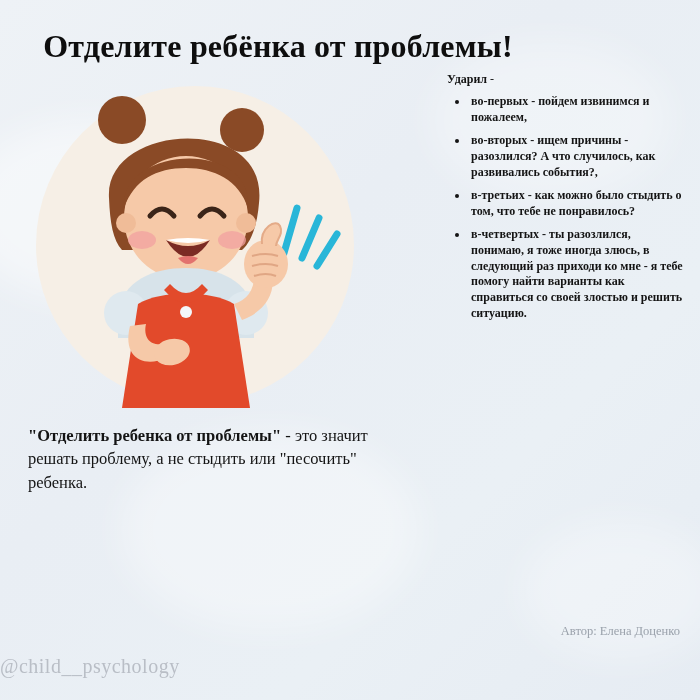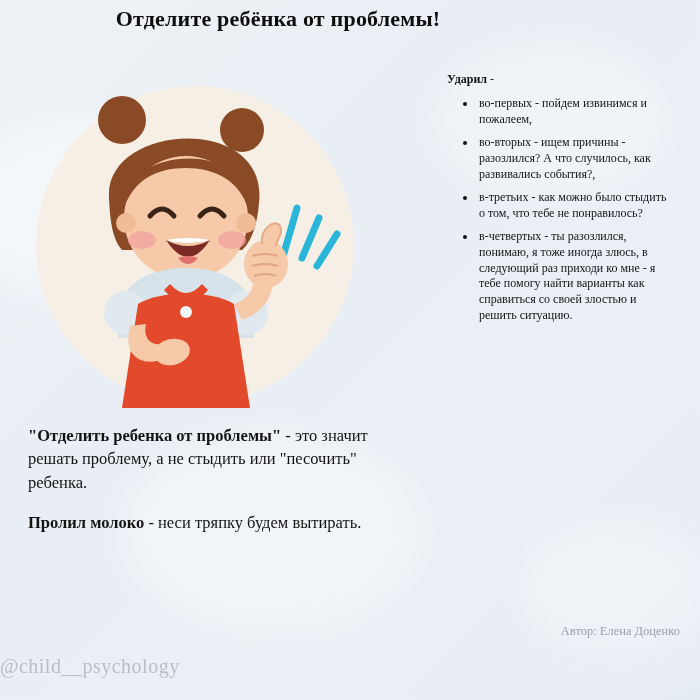--- a/index.html
+++ b/index.html
@@ -23,25 +23,25 @@
     filter: blur(18px);
     pointer-events: none;
   }
   .tex.t1 { width: 260px; height: 180px; left: -40px; top: 120px; }
   .tex.t2 { width: 300px; height: 200px; left: 120px; top: 430px; background: rgba(255,255,255,0.35); }
   .tex.t3 { width: 240px; height: 160px; left: 430px; top: 40px; background: rgba(255,255,255,0.3); }
   .tex.t4 { width: 200px; height: 140px; left: 520px; top: 520px; background: rgba(255,255,255,0.3); }
 
   .title {
     position: absolute;
-    top: 6px;
+    top: 28px;
     left: 0;
     width: 556px;
     text-align: center;
-    font-size: 22px;
+    font-size: 32px;
     font-weight: bold;
     letter-spacing: 0.2px;
     color: #0e0e0e;
   }
 
   
   .illus {
     position: absolute;
     left: 14px;
     top: 68px;
@@ -78,23 +78,24 @@
     left: 447px;
     top: 72px;
     width: 236px;
     font-size: 12px;
     line-height: 1.33;
     color: #141414;
   }
   .right-head { font-weight: bold; display: inline; }
   .right-head-line { margin: 0 0 6px 0; }
   ul.bullets {
-    margin: 8px;
+    margin: 0;
     padding-left: 22px;
     list-style: disc;
+    font-weight: bold;
   }
   ul.bullets li {
     margin: 0 0 7px 0;
     padding-left: 2px;
   }
 
   .handle {
     position: absolute;
     left: 0;
     top: 655px;
@@ -172,21 +173,20 @@
       <path d="M248 176 C246 160 262 150 266 158 C270 166 262 172 262 178" fill="#f6c9a8" stroke="#e4ab88" stroke-width="2"></path>
       <path d="M238 188 q14 -4 26 0" stroke="#e0a684" stroke-width="2" fill="none"></path>
       <path d="M238 198 q14 -4 26 0" stroke="#e0a684" stroke-width="2" fill="none"></path>
       <path d="M240 208 q12 -4 22 0" stroke="#e0a684" stroke-width="2" fill="none"></path>
     </g>
   </svg>
 </div>
 
 <div class="left-text">
   <p><b>"Отделить ребенка от проблемы"</b><span> - это значит решать проблему, а не стыдить или "песочить" ребенка.</span></p>
-  <p><b>Пролил молоко</b><span> - неси тряпку будем вытирать.</span></p>
 </div>
 
 <div class="right-col">
   <div class="right-head-line">
     <span class="right-head">Ударил</span><span> -</span>
   </div>
   <ul class="bullets">
     <li>во-первых - пойдем извинимся и пожалеем,</li>
     <li>во-вторых - ищем причины - разозлился? А что случилось, как развивались события?,</li>
     <li>в-третьих - как можно было стыдить о том, что тебе не понравилось?</li>

